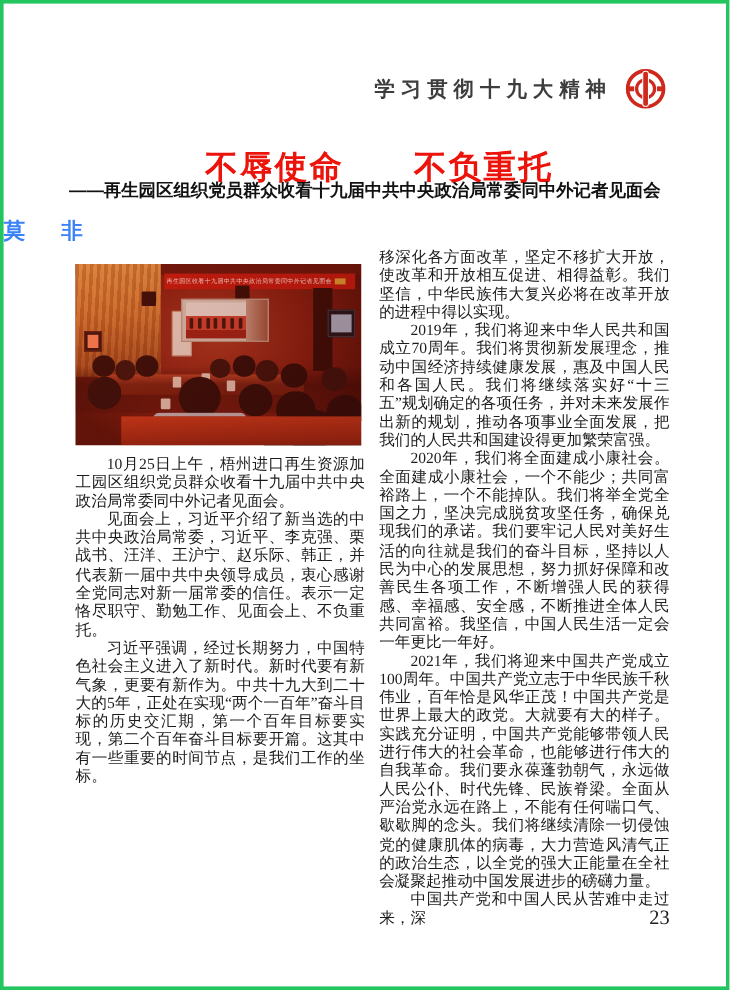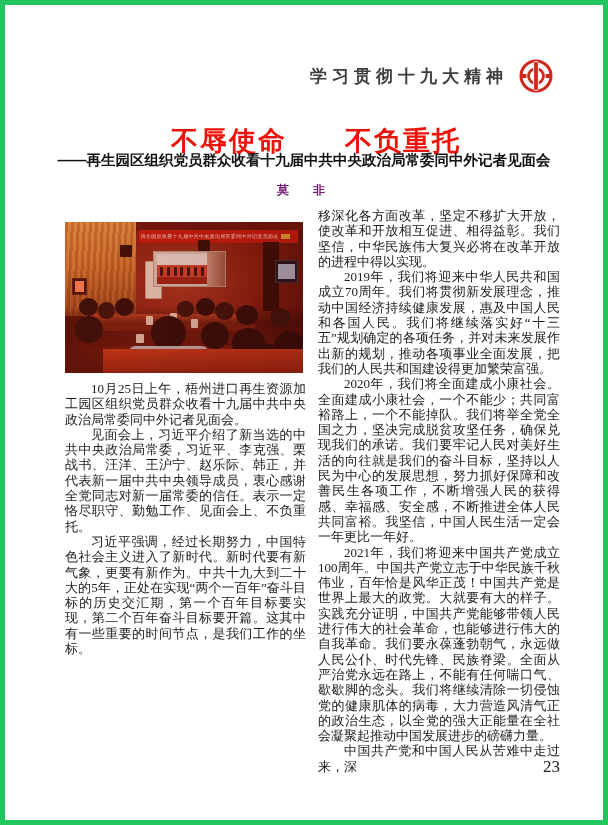--- a/index.html
+++ b/index.html
@@ -1,31 +1,31 @@
 <!DOCTYPE html>
 <html><head>
 <meta charset="utf-8">
 <style>
   html,body{margin:0;padding:0;background:#e9e9e9;}
   .page{
     position:relative;width:608px;height:825px;box-sizing:border-box;
-    background:#ffffff;border:5px solid #22c55e;overflow:hidden;
+    background:#ffffff;border:3px solid #22c55e;overflow:hidden;
     font-family:"Liberation Serif","DejaVu Serif",serif;color:#1c1c1c;
   }
   
   .header{position:absolute;top:54px;left:0;right:50px;display:flex;justify-content:flex-end;align-items:center;gap:11px;}
   .slogan{font-size:17px;font-weight:bold;letter-spacing:5px;color:#3d3d3d;transform:scaleY(1.02);}
   .logo{width:34px;height:34px;flex:0 0 auto;}
   
   .title{position:absolute;top:106px;left:0;width:100%;margin:12px;text-align:center;
          font-size:27px;font-weight:bold;color:#ec130a;letter-spacing:2px;}
   .subtitle{position:absolute;top:146px;left:0;width:100%;text-align:center;
             font-family:"Liberation Sans","DejaVu Sans",sans-serif;font-weight:bold;font-size:14.5px;color:#111;}
-  .author{position:absolute;top:177px;left:0;width:100%;text-align:center;
-          font-family:"Liberation Sans","DejaVu Sans",sans-serif;font-weight:bold;font-size:12px;letter-spacing:6px;color:#701a75;}
+  .author{position:absolute;top:177px;left:0;width:100%;
+          font-family:"Liberation Sans","DejaVu Sans",sans-serif;font-weight:bold;font-size:18px;letter-spacing:6px;color:#3b82f6;}
   
   .col{position:absolute;}
   .col-left{left:60px;top:217px;width:241px;}
   .col-right{left:313px;top:203px;width:242px;}
   .para{margin:0;font-size:13px;line-height:15.3px;text-align:justify;color:#1b1b1b;}
   .para.indent{text-indent:2em;}
   .page-number{position:absolute;top:752px;left:313px;width:242px;text-align:right;font-size:17px;color:#222;}
   
   .photo{position:relative;width:238px;height:151px;margin:0 0 8px 0;overflow:hidden;
          background:radial-gradient(ellipse at 48% 45%, #a63а22 0%, #8a2012 35%, #5c130b 72%, #3a0c06 100%);

